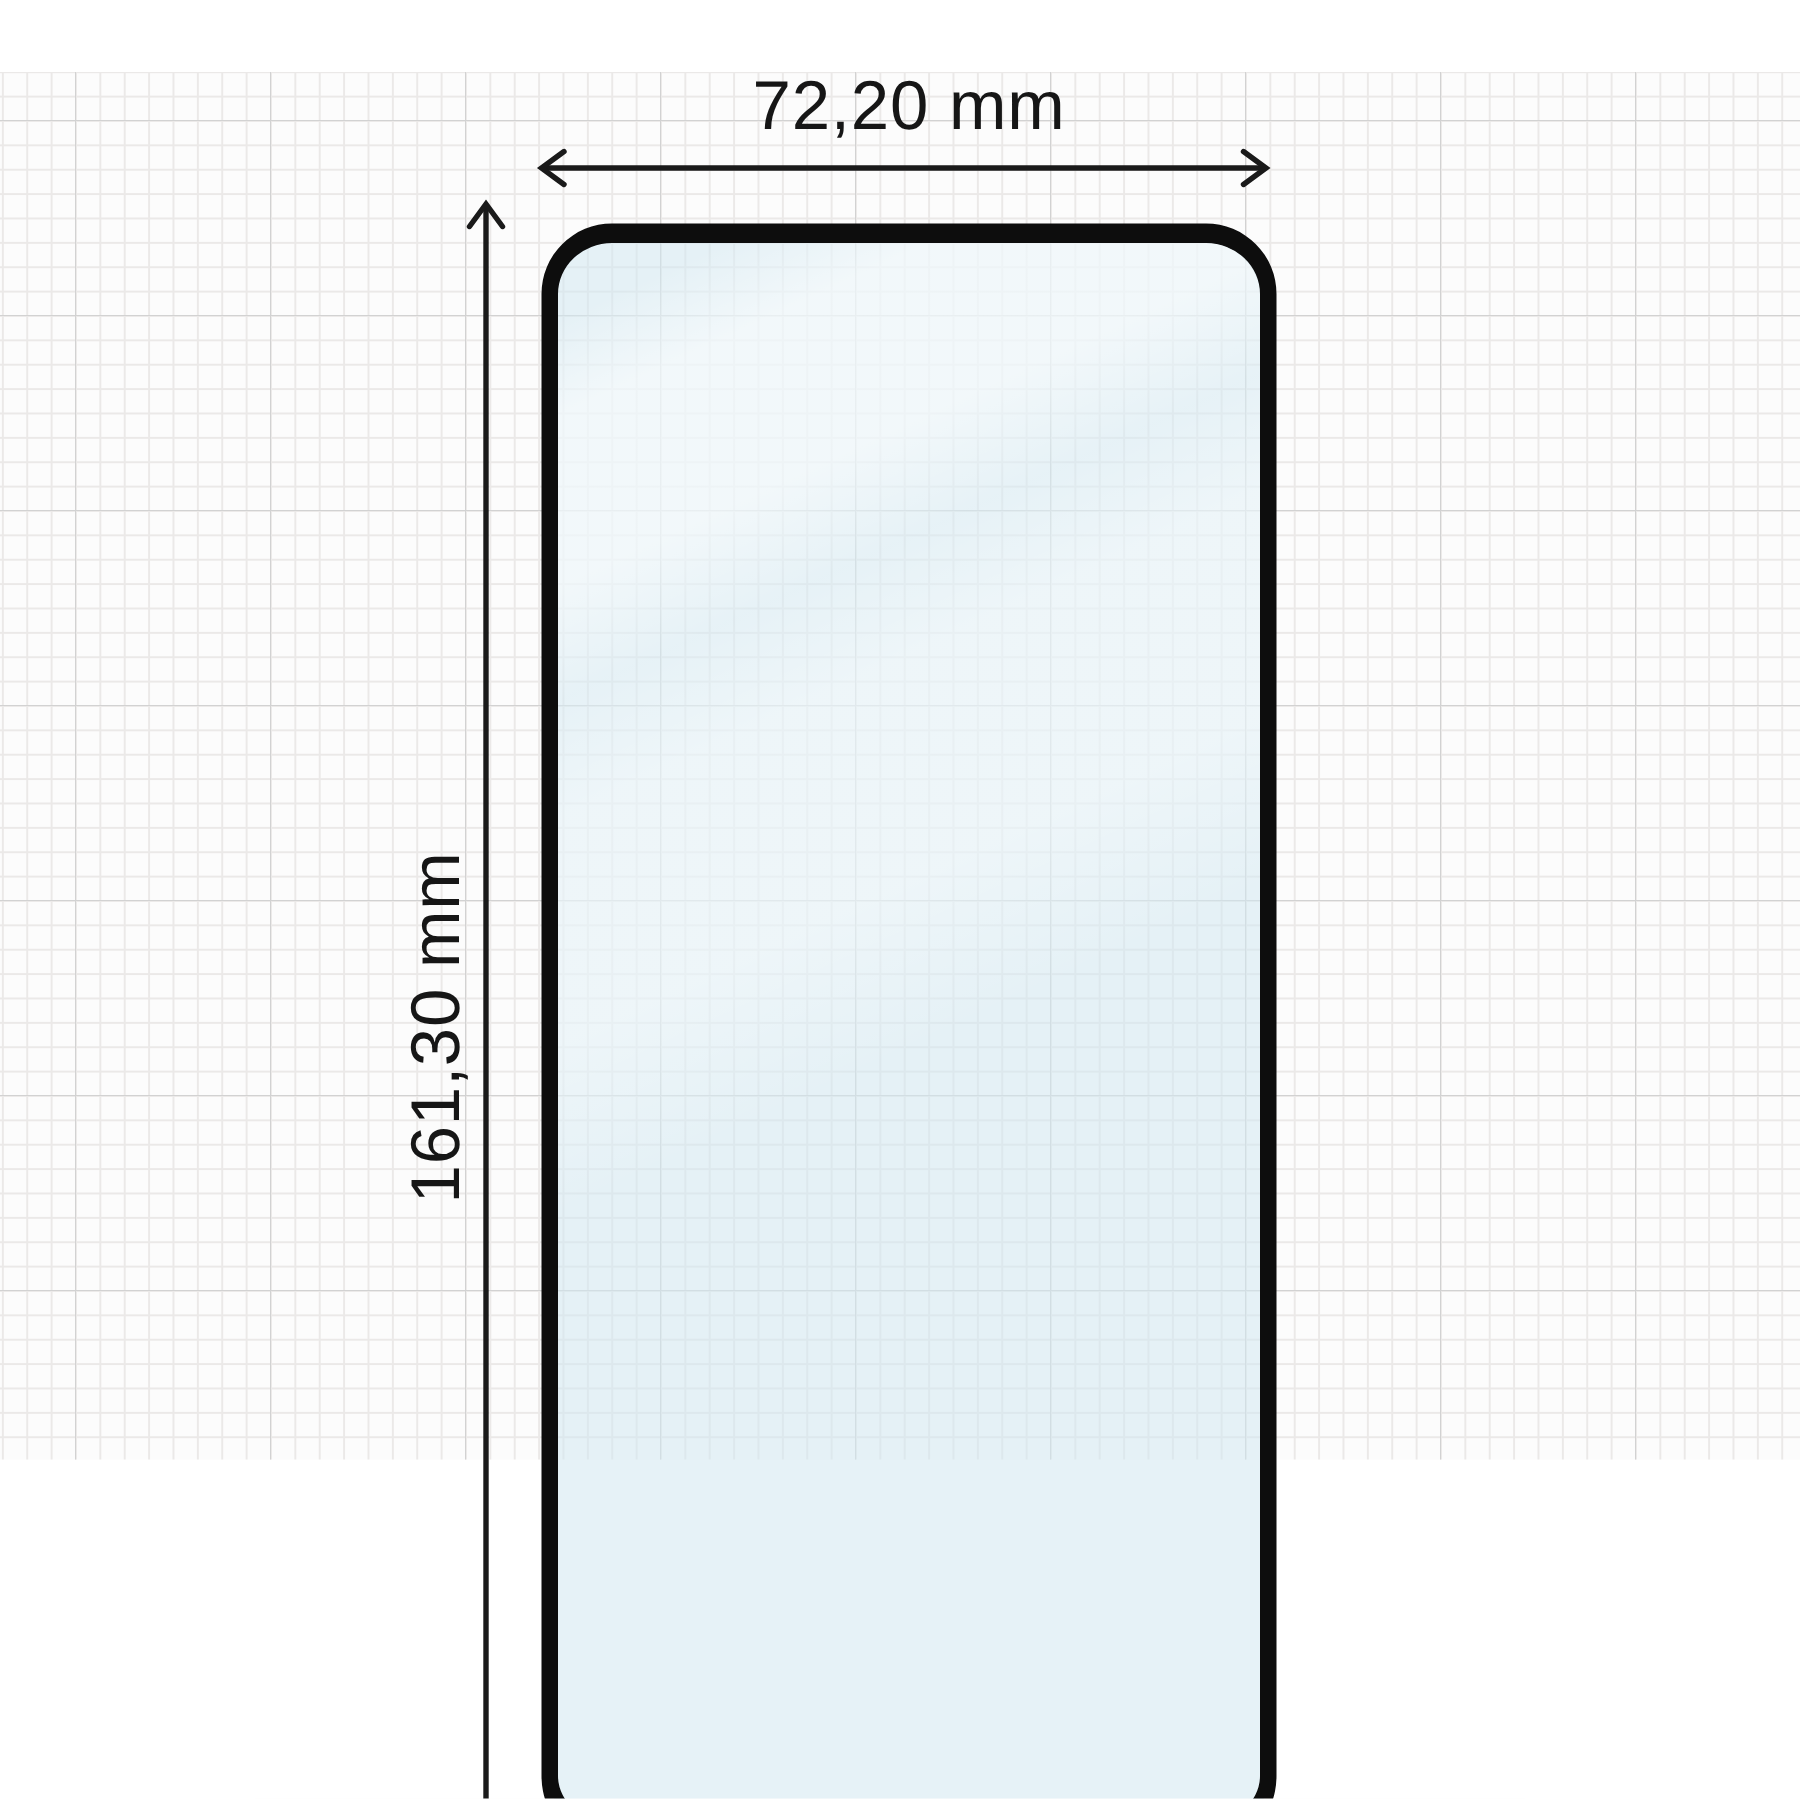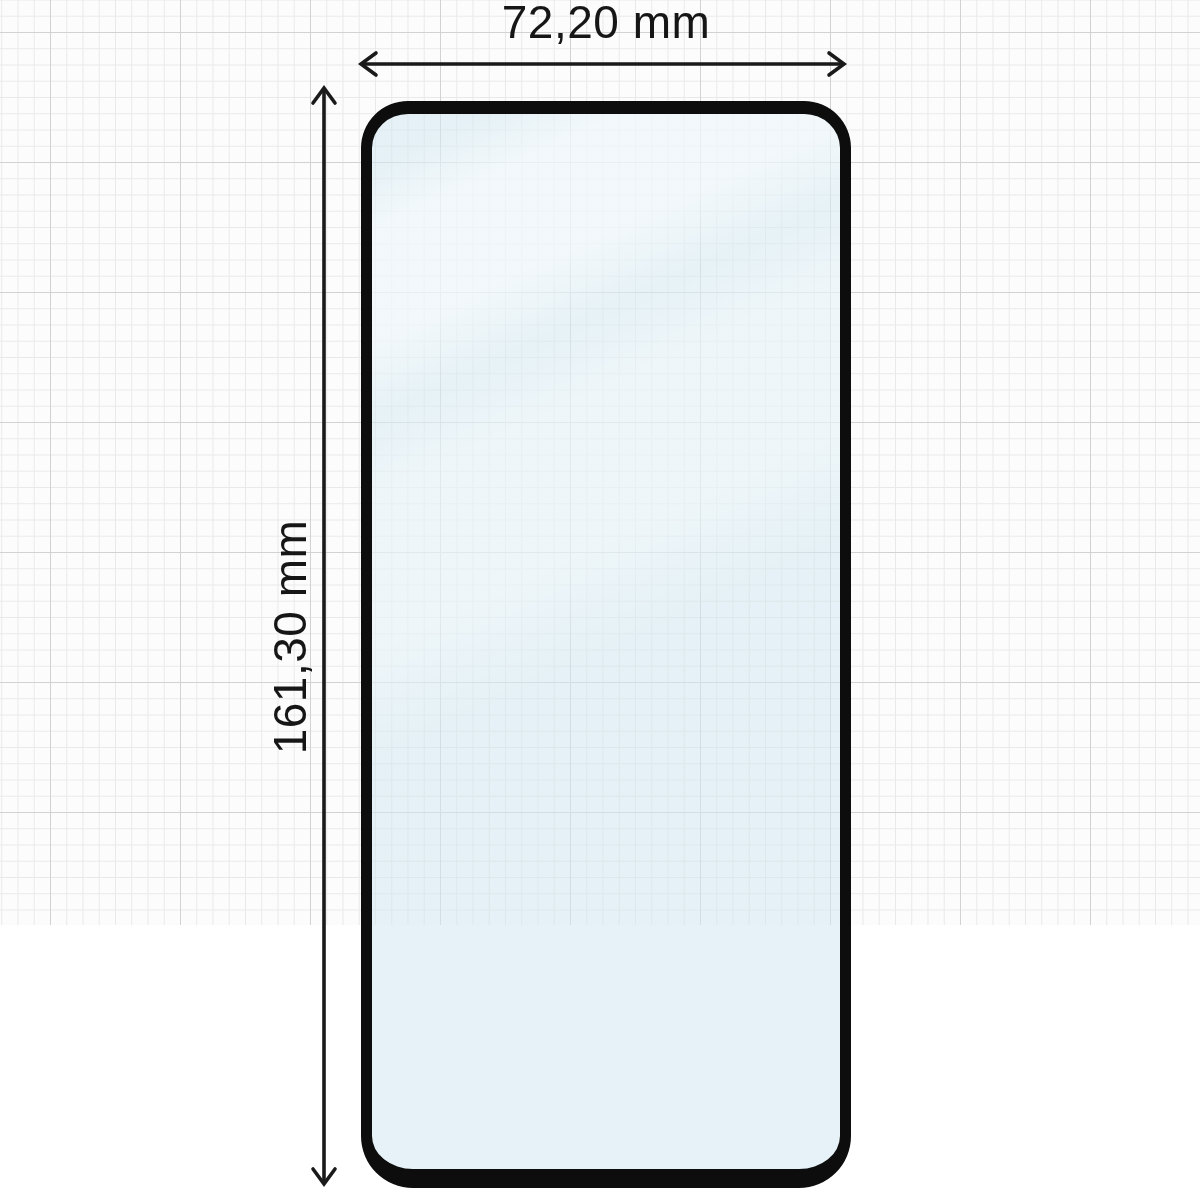--- a/index.html
+++ b/index.html
@@ -17,20 +17,21 @@
     width: 1200px;
     height: 925px;
     background-color: var(--paper, #fcfcfc);
     background-image:
       linear-gradient(to right,  var(--grid-major, #d2d2d2) 1px, transparent 1px),
       linear-gradient(to bottom, var(--grid-major, #d2d2d2) 1px, transparent 1px),
       linear-gradient(to right,  var(--grid-minor, #ebe9e8) 1px, transparent 1px),
       linear-gradient(to bottom, var(--grid-minor, #ebe9e8) 1px, transparent 1px);
     background-size: 130px 130px, 130px 130px, 16.25px 16.25px, 16.25px 16.25px;
     background-position: 50px 32px, 50px 32px, 1.25px 15.75px, 1.25px 15.75px;
+    margin-top: 48px;
   }
 
   
   .glass {
     position: absolute;
     box-sizing: border-box;
     left: 361px;
     top: 101px;
     width: 490px;
     height: 1087px;

